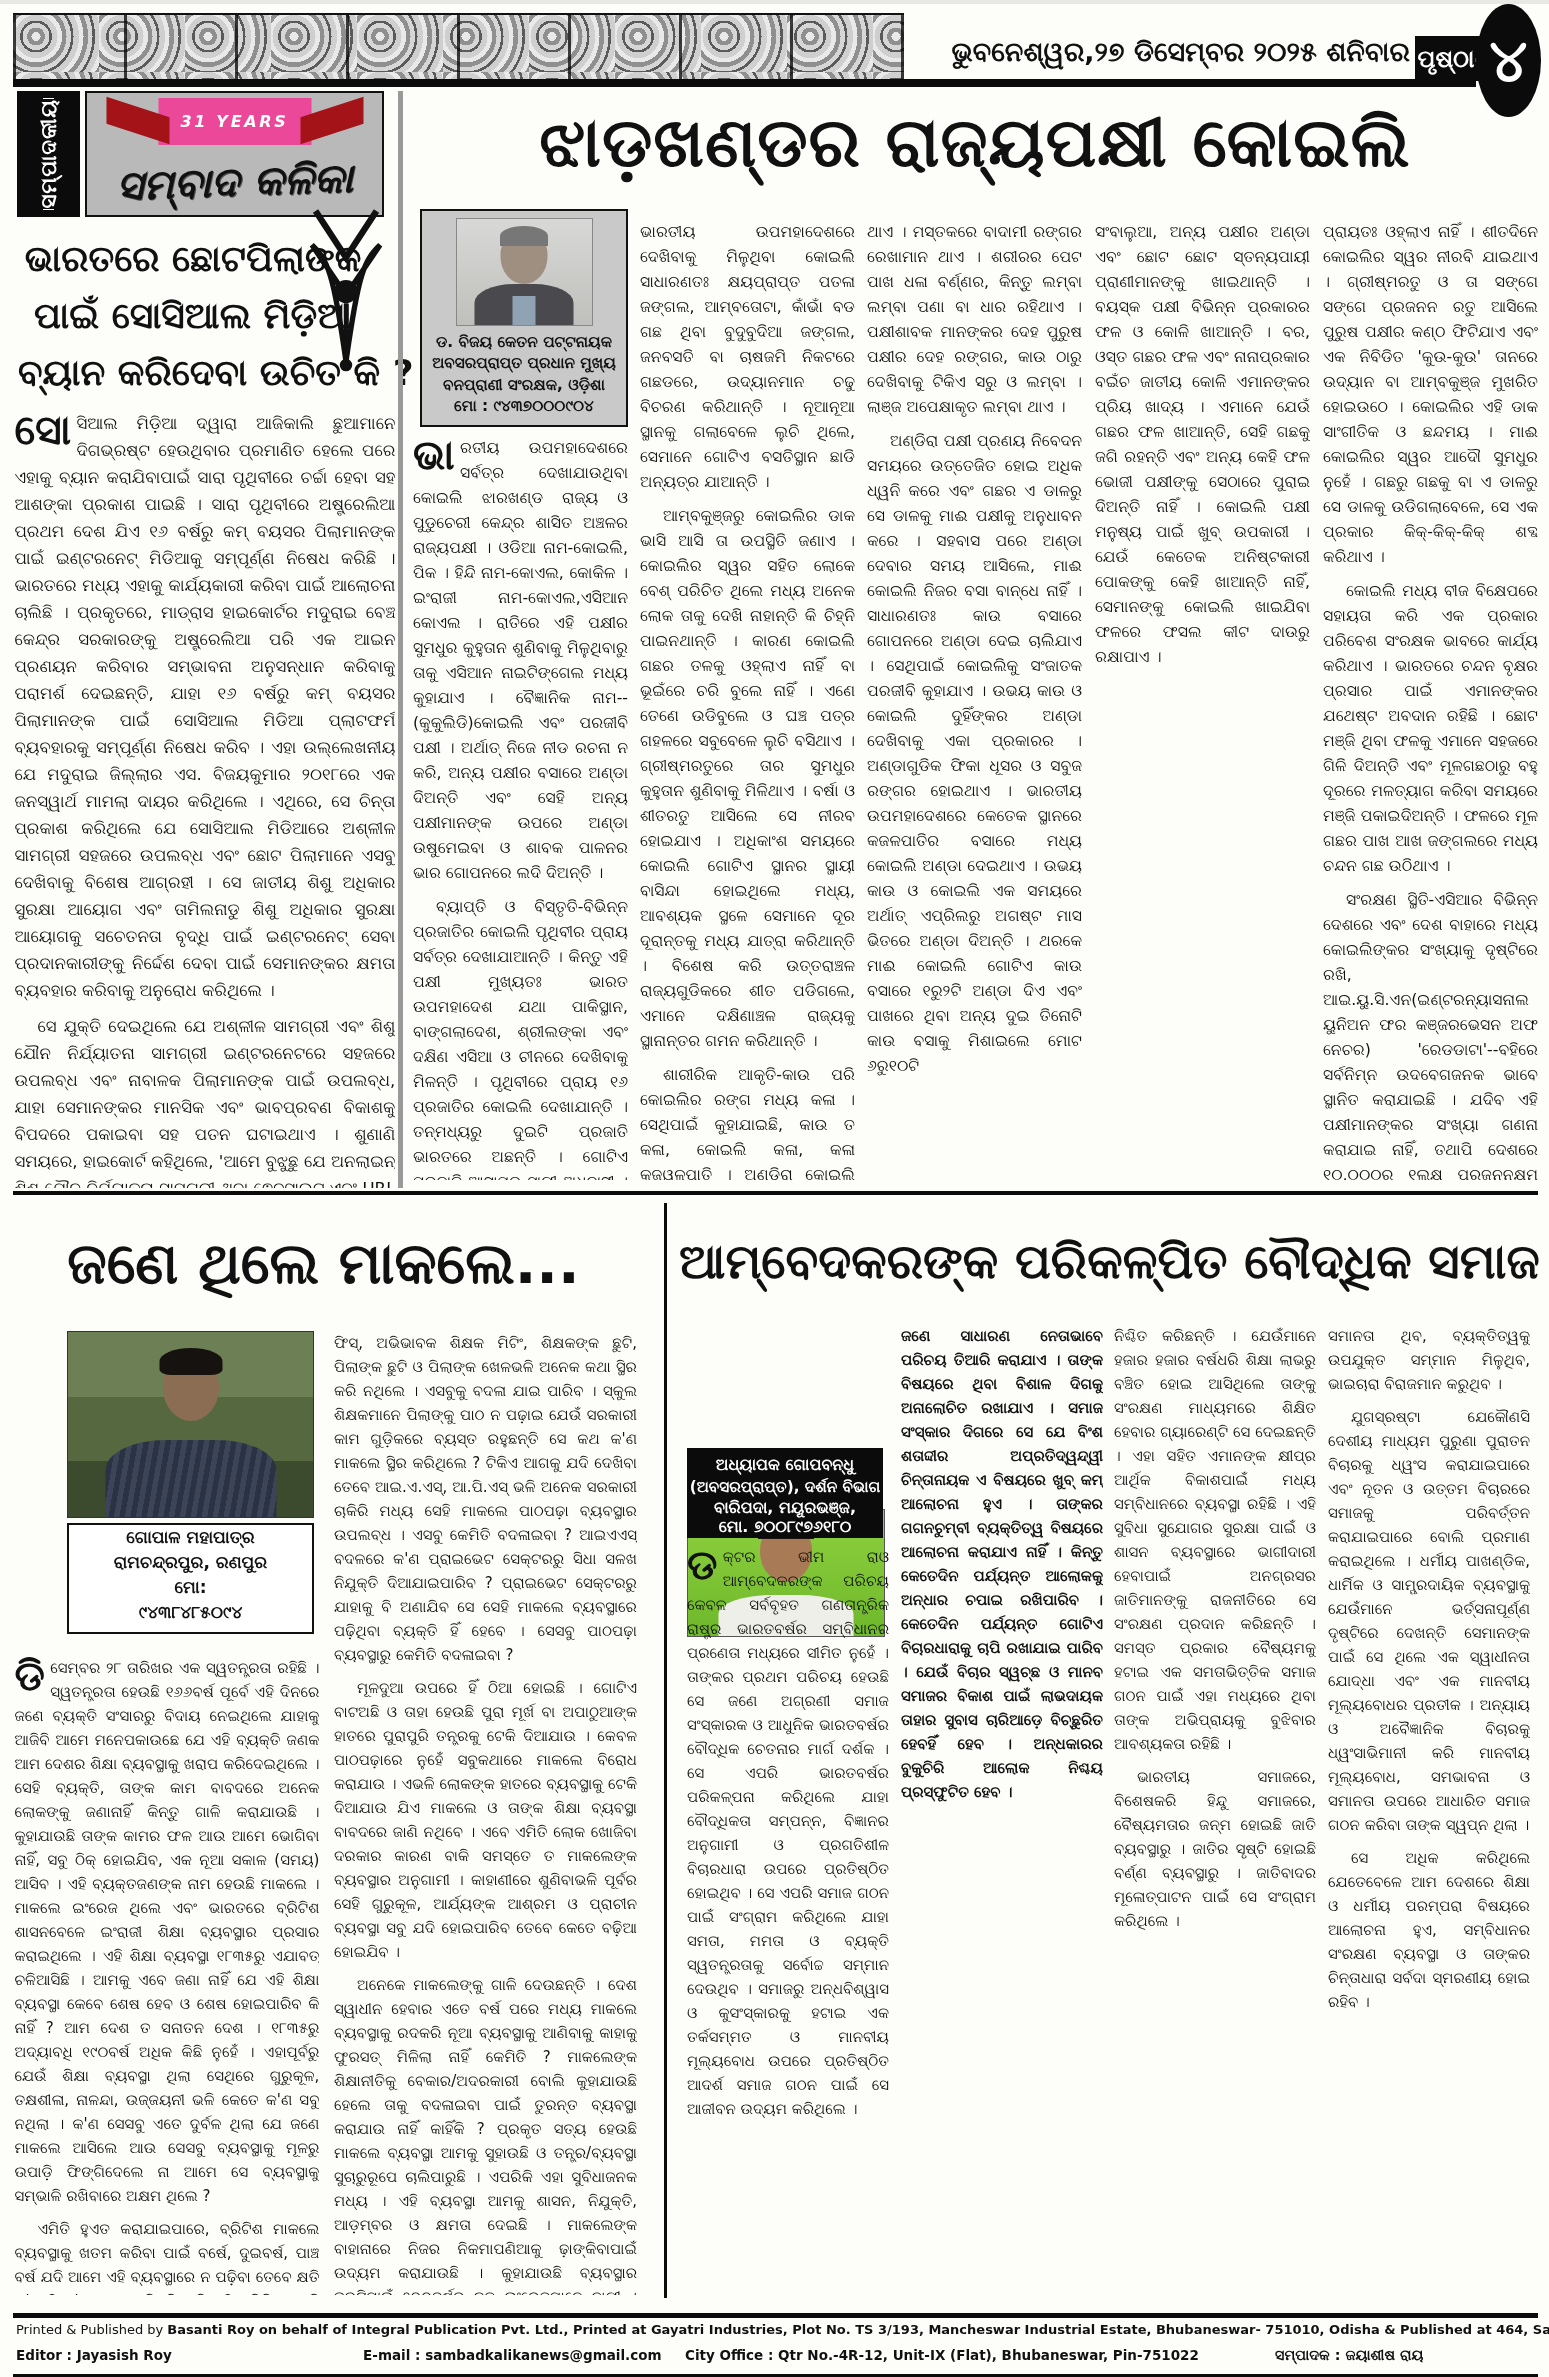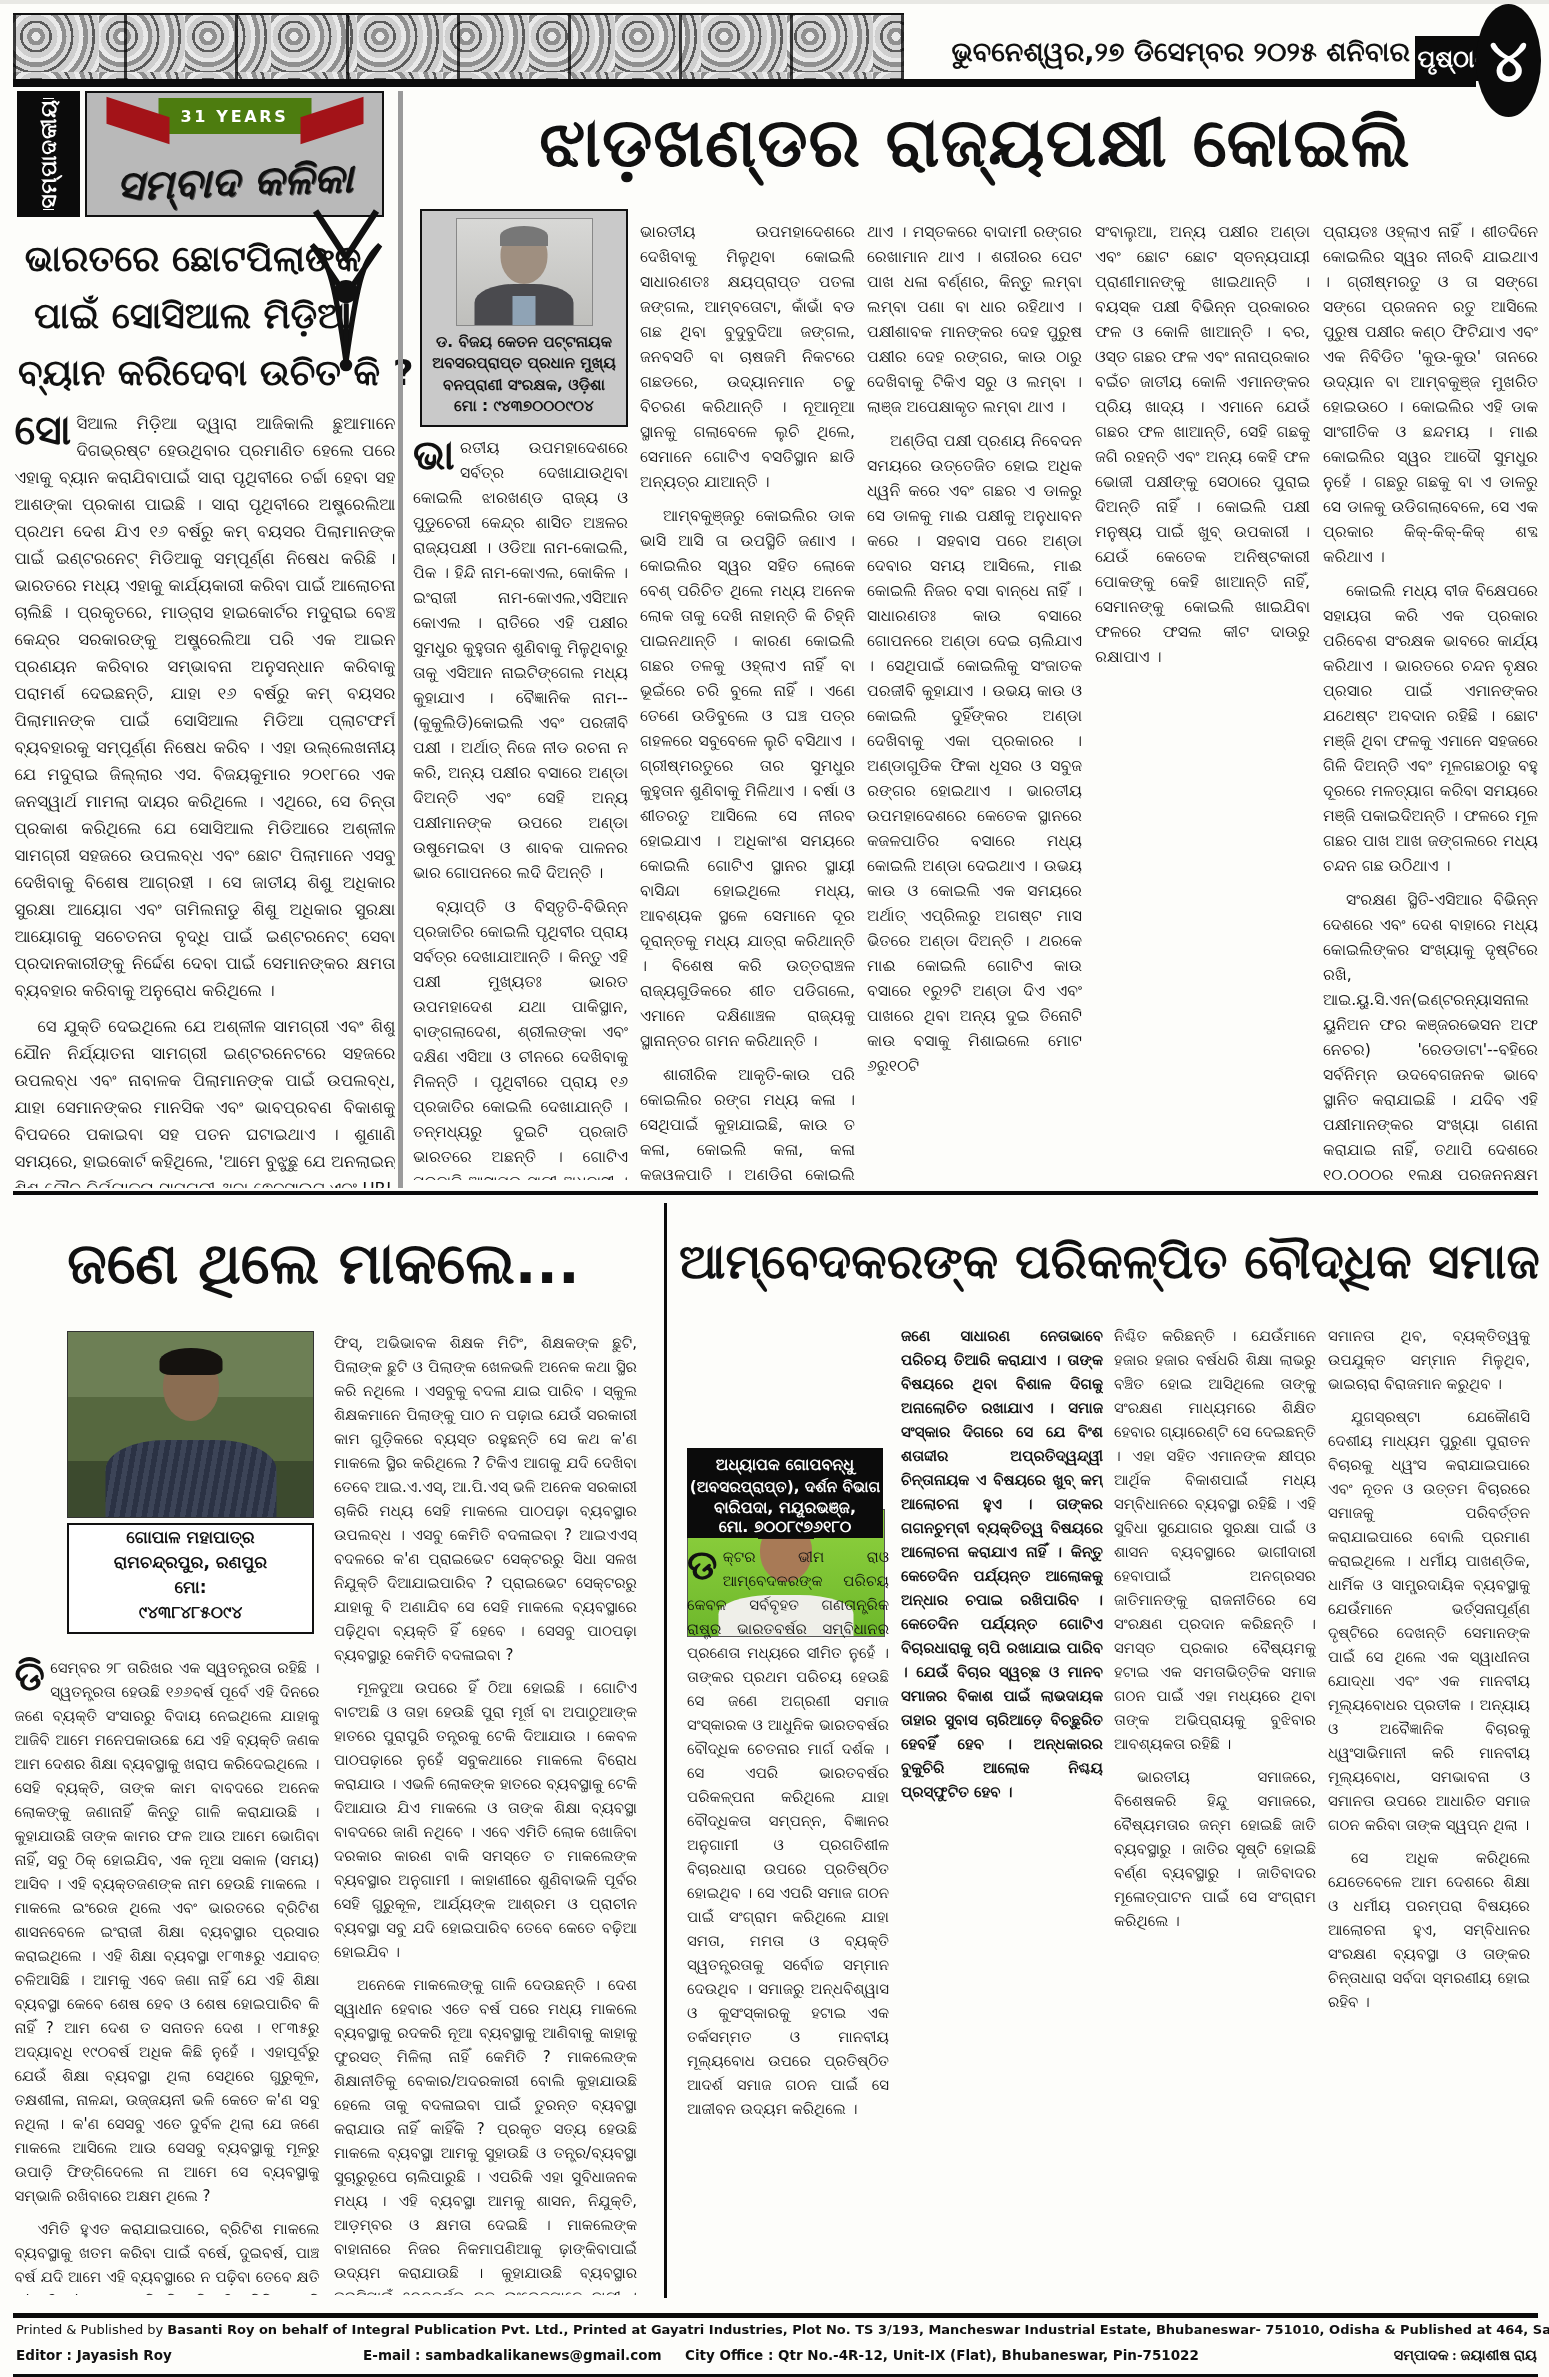--- a/index.html
+++ b/index.html
@@ -20,22 +20,22 @@
     font-size:24px;font-weight:bold;display:flex;align-items:center;justify-content:center;}
   .page-circle{left:1476px;top:0px;width:65px;height:113px;background:#0b0b0b;border-radius:50%;
     color:#fff;font-size:59px;font-weight:bold;display:flex;align-items:center;justify-content:center;}
   .top-rule{left:12.6px;top:75px;width:1463px;height:8px;background:#0b0b0b;}
   
   .ed-bar{left:17px;top:87px;width:63px;height:126px;background:#0b0b0b;display:flex;
     flex-direction:column;align-items:center;justify-content:space-between;padding:7.2px 0;box-sizing:border-box;}
   .ed-bar .sq{width:11.7px;height:11.7px;background:#fff;}
   .ed-bar .vtxt{color:#fff;font-weight:bold;font-size:21.5px;writing-mode:vertical-rl;transform:rotate(180deg);letter-spacing:0.9px;}
   .masthead{left:85px;top:87px;width:299px;height:126px;background:#b9b9b9;border:2.7px solid #111;box-sizing:border-box;}
-  .ribbon{position:absolute;left:50%;top:5.4px;transform:translateX(-50%);width:153px;height:36px;background:#4d7c0f;
-    color:#fff;font-weight:bold;font-size:16px;letter-spacing:2.7px;display:flex;align-items:center;justify-content:center;}
+  .ribbon{position:absolute;left:50%;top:5.4px;transform:translateX(-50%);width:153px;height:47px;background:#ec4899;
+    color:#fff;font-weight:bold;font-size:16px;letter-spacing:2.7px;display:flex;align-items:center;justify-content:center;font-style:italic;}
   .ribbon:before,.ribbon:after{content:"";position:absolute;top:9px;width:63px;height:27px;background:#a31318;z-index:-1;}
   .ribbon:before{left:-52px;transform:skewY(18deg);}
   .ribbon:after{right:-52px;transform:skewY(-18deg);}
   .logo-script{position:absolute;left:0;right:0;bottom:9px;text-align:center;font-size:41px;font-weight:bold;
     font-style:italic;transform:rotate(-2deg);text-shadow:0.9px 0.9px 0 #555;}
   
   .main-headline{left:413px;top:88px;width:1124px;height:106px;font-size:68px;font-weight:900;
     text-align:center;letter-spacing:0.9px;line-height:101px;white-space:nowrap;}
   .ed-headline{left:18px;top:226px;width:350px;text-align:center;font-weight:900;}
   .ed-headline div{font-size:36px;line-height:57px;white-space:nowrap;}
@@ -94,21 +94,21 @@
   .br-caption .l2{font-size:15.3px;font-weight:bold;line-height:21.5px;}
   .br-caption .l3{font-size:16px;line-height:19px;font-weight:bold;}
   .br-col{font-size:15px;line-height:24px;}
   
   .f-rule1{left:12.6px;top:2309px;width:1525px;height:5.4px;background:#0b0b0b;}
   .f-rule2{left:12.6px;top:2370px;width:1525px;height:5.4px;background:#0b0b0b;}
   .f-line1{left:16px;top:2318px;width:1519px;font-size:13px;font-weight:bold;text-align:center;white-space:nowrap;}
   .f-line1 .it{font-weight:normal;}
   .f-editor{left:16px;top:2343px;width:269px;font-size:13.5px;font-weight:bold;}
   .f-center{left:296px;top:2343px;width:970px;font-size:13.5px;font-weight:bold;text-align:center;white-space:nowrap;}
-  .f-odia{left:1275px;top:2343px;width:262px;font-size:14.4px;font-weight:bold;text-align:right;font-family:Liberation Serif, serif;}
+  .f-odia{left:1275px;top:2343px;width:262px;font-size:14.4px;font-weight:bold;}
 </style>
 </head>
 <body>
 
 <div id="page">
 
   <div class="abs flower-band"></div>
   <div class="abs date-line">ଭୁବନେଶ୍ୱର,୨୭ ଡିସେମ୍ବର ୨୦୨୫ ଶନିବାର</div>
   <div class="abs page-label-box">ପୃଷ୍ଠା-</div>
   <div class="abs page-circle">୪</div>

